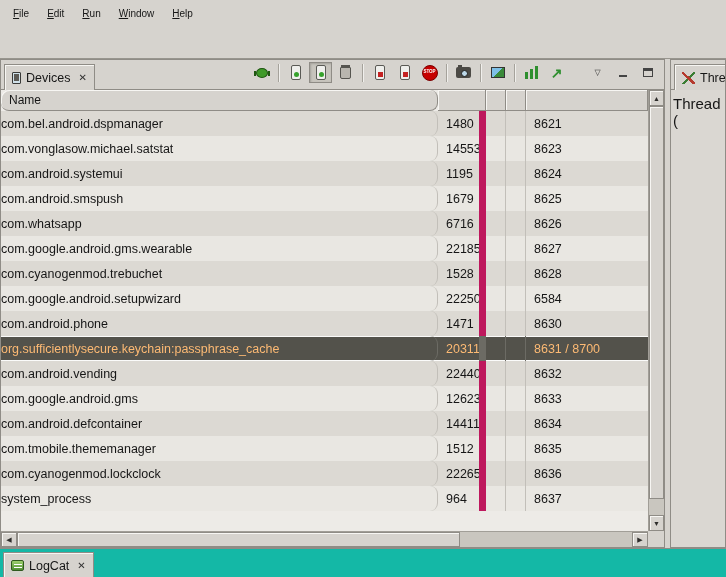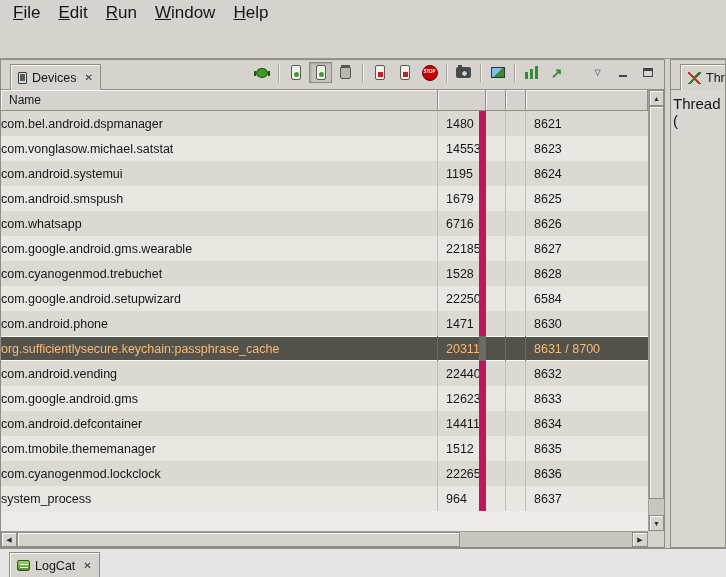--- a/index.html
+++ b/index.html
@@ -4,34 +4,34 @@
 <style>
   * { box-sizing: border-box; margin: 0; padding: 0; }
   html,body { margin:0; }
   body { background:#888; font-family:"Liberation Sans", sans-serif; }
 
   .window { position:relative; width:726px; height:577px; background:#d6d3ce; color:#161616;
             font-size:12px; overflow:hidden; }
 
   
   .menubar { height:26px; display:flex; align-items:center; padding-left:4px; background:#d6d3ce; }
-  .menu-item { display:inline-block; padding:3px 9px; font-size:17px; cursor:default; }
+  .menu-item { display:inline-block; padding:3px 9px; font-size:10px; cursor:default; }
   .menu-item::first-letter { text-decoration:underline; }
 
   .toolbar-strip { height:33px; background:#d6d3ce; border-bottom:1px solid #98958e; }
 
   
   .main { display:flex; height:489px; }
   .sash { width:5px; background:#d6d3ce; }
 
   .devices-panel { flex:1; min-width:0; display:flex; flex-direction:column;
                    border:1px solid #8f8c86; background:#d6d3ce; }
 
   .panel-tabbar { height:30px; flex:0 0 30px; display:flex; align-items:flex-end;
-                  background:#d6d3ce; border-bottom:1px solid #8f8c86; padding-left:9px; }
+                  background:#d6d3ce; border-bottom:1px solid #8f8c86; padding-left:3px; }
   .tab { display:inline-flex; align-items:center; gap:5px; height:26px; padding:0 7px;
          background:#d6d3ce; border:1px solid #8f8c86; border-bottom:none;
          box-shadow: inset 1px 1px 0 #f7f6f3; font-size:12.5px; position:relative; top:1px;
          white-space:nowrap; }
   .tab .close { font-size:10px; color:#333; margin-left:3px; }
 
   
   .panel-toolbar { margin-left:auto; display:flex; align-items:center; gap:2px;
                    padding-right:5px; align-self:center; position:relative; top:-2px; }
   .tbicon { width:23px; height:21px; display:inline-flex; align-items:center;
@@ -86,21 +86,21 @@
                border:1px solid #2f5a1e; border-radius:2px; }
   .ic-logcat::after { content:""; position:absolute; left:2px; top:3px; width:8px; height:1px;
                       background:#fff; box-shadow:0 3px 0 #fff; }
 
   
   .table-area { flex:1; position:relative; padding-right:16px; background:#edebe7;
                 overflow:hidden; display:flex; flex-direction:column; min-height:0; }
   .thead { display:flex; height:21px; flex:0 0 21px; }
   .th { background:#d6d3ce; border-right:1px solid #8f8c86; border-bottom:1px solid #8f8c86;
         box-shadow:inset 1px 1px 0 #f7f6f3; display:flex; align-items:center; font-size:12px; }
-  .c-name { flex:1; min-width:0; }
+  .c-name { flex:1; min-width:0;border-radius:8px; }
   .th.c-name { padding-left:8px; }
   .c-pid { width:48px; flex:0 0 48px; }
   .c-b1 { width:20px; flex:0 0 20px; }
   .c-b2 { width:20px; flex:0 0 20px; }
   .c-port { width:122px; flex:0 0 122px; }
 
   .tbody { flex:1; overflow:hidden; }
   .trow { display:flex; height:25px; align-items:stretch; background:#dcd9d3; font-size:12.5px; }
   .trow.alt { background:#e9e7e2; }
   .td { display:flex; align-items:center; white-space:nowrap; overflow:hidden; }
@@ -130,22 +130,22 @@
   .hthumb { position:absolute; top:0; bottom:0; left:0; width:72%; background:#d6d3ce;
             border:1px solid #8f8c86; box-shadow: inset 1px 1px 0 #f7f6f3; }
 
   
   .threads-panel { width:56px; flex:0 0 56px; display:flex; flex-direction:column;
                    border:1px solid #8f8c86; background:#d6d3ce; overflow:hidden; }
   .threads-content { flex:1; background:#dad7d2; font-size:15px; padding:5px 2px;
                      line-height:17px; overflow:hidden; white-space:nowrap; }
 
   
-  .bottombar { height:29px; background:#e5e5e5; border-top:1px solid #8f8c86;
-               display:flex; align-items:flex-end; padding-left:9px; }
+  .bottombar { height:29px; background:#14b8a6; border-top:1px solid #8f8c86;
+               display:flex; align-items:flex-end; padding-left:3px; }
   .bottombar .tab { top:1px; }
 </style>
 </head>
 <body>
 
 <div class="window">
 
   <div class="menubar">
     <span class="menu-item">File</span>
     <span class="menu-item">Edit</span>

